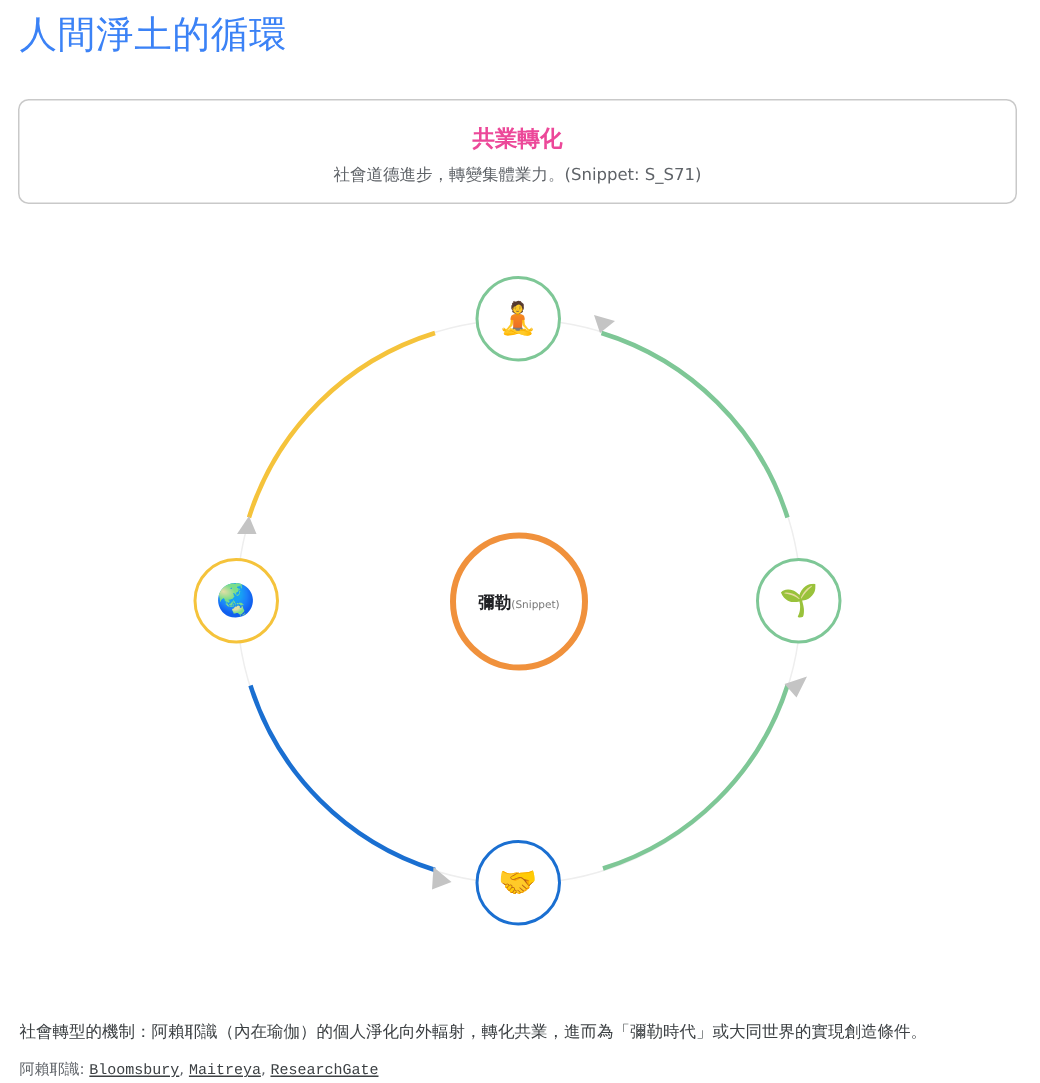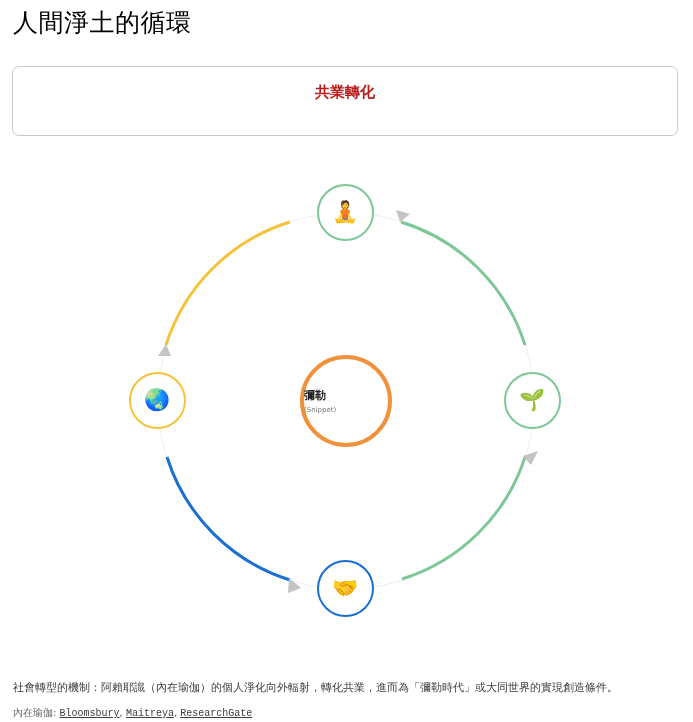--- a/index.html
+++ b/index.html
@@ -2,62 +2,63 @@
 <html><head>
   <meta charset="utf-8">
   <style>
     html, body { margin: 0; padding: 0; background: #ffffff; }
     body {
       width: 693px; height: 722px; position: relative; overflow: hidden;
       font-family: "DejaVu Sans", "Liberation Sans", sans-serif; color: #202124;
     }
     .title {
       position: absolute; left: 13px; top: 6px; margin: 0;
-      font-size: 25px; font-weight: 400; color: #000000; letter-spacing: 0.5px;
+      font-size: 25px; font-weight: 400; color: #3b82f6; letter-spacing: 0.5px;
     }
     .card {
       position: absolute; left: 12px; top: 66px; width: 666px; height: 70px;
       border: 1px solid #c9c9c9; border-radius: 7px; box-sizing: border-box;
       text-align: center; background: #fff;
     }
     .card-title {
-      margin-top: 16px; font-size: 15px; font-weight: 700; color: #b91c1c;
+      margin-top: 16px; font-size: 15px; font-weight: 700; color: #ec4899;
     }
     .card-desc {
       margin-top: 7px; font-size: 11px; color: #5f6368;
     }
     .diagram { position: absolute; left: 0; top: 150px; width: 693px; height: 510px; }
     .node {
       position: absolute; width: 57px; height: 57px; border-radius: 50%;
       box-sizing: border-box; background: #fff; display: flex;
       align-items: center; justify-content: center; font-size: 21px; line-height: 1;
     }
     .center-node {
       position: absolute; left: 300px; top: 205px; width: 92px; height: 92px;
       border-radius: 50%; border: 4px solid #f0913c; box-sizing: border-box;
-      background: #fff; display: flex; flex-direction: column;
-      justify-content: center;
+      background: #fff; display: flex; flex-direction: row;
+      align-items: center; justify-content: center;
     }
     .center-label { font-size: 11px; font-weight: 700; color: #202124; }
     .center-sub { font-size: 7px; color: #777; margin-top: 3px; }
     .footer-text {
       position: absolute; left: 13px; top: 680px; font-size: 11px; color: #3c4043; text-align: center;
     }
     .sources {
       position: absolute; left: 13px; top: 706px; font-size: 10px; color: #5f6368;
     }
     .sources a { color: #3c4043; text-decoration: underline; font-family: Liberation Mono, monospace; }
   </style>
 </head>
 <body>
 
 <h1 class="title">人間淨土的循環</h1>
 
 <div class="card">
   <div class="card-title">共業轉化</div>
+  <div class="card-desc">社會道德進步，轉變集體業力。(Snippet: S_S71)</div>
 </div>
 
 <div class="diagram">
   <svg width="693" height="510" viewBox="0 150 693 510" style="position:absolute;left:0;top:0;">
 
     <circle cx="346" cy="401" r="188" fill="none" stroke="#eeeeee" stroke-width="1"></circle>
 
     <path d="M 525 345 A 188 188 0 0 0 401 222" fill="none" stroke="#7ec796" stroke-width="3"></path>
 
     <path d="M 402 579 A 188 188 0 0 0 525 457" fill="none" stroke="#7ec796" stroke-width="3"></path>
@@ -87,14 +88,14 @@
 
   <div class="center-node">
     <div class="center-label">彌勒</div>
     <div class="center-sub">(Snippet)</div>
   </div>
 </div>
 
 <div class="footer-text">社會轉型的機制：阿賴耶識（內在瑜伽）的個人淨化向外輻射，轉化共業，進而為「彌勒時代」或大同世界的實現創造條件。</div>
 
 <div class="sources">
-  <span>內在瑜伽: </span><a href="#">Bloomsbury</a>, <a href="#">Maitreya</a>, <a href="#">ResearchGate</a>
+  <span>阿賴耶識: </span><a href="#">Bloomsbury</a>, <a href="#">Maitreya</a>, <a href="#">ResearchGate</a>
 </div>
 
 </body></html>

